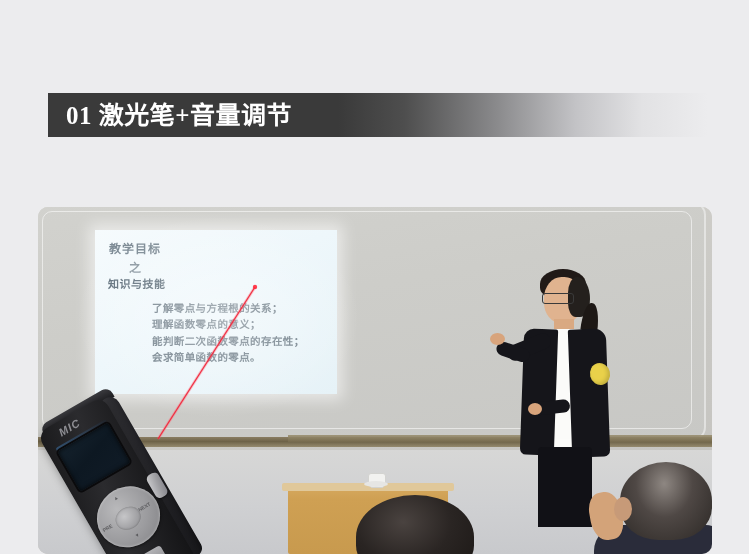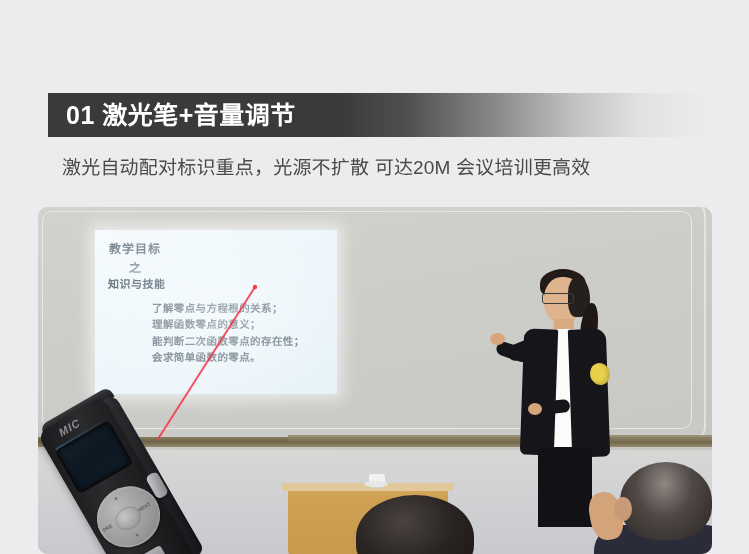--- a/index.html
+++ b/index.html
@@ -31,20 +31,21 @@
     background: linear-gradient(90deg,
         #3a3a3a 0%,
         #3a3a3a 44%,
         #4e4e4e 54%,
         #8a8a8c 68%,
         #c3c3c6 80%,
         #e2e2e4 90%,
         #ececee 100%);
     display: flex;
     align-items: center;
+    font-family: Liberation Serif, serif;
   }
   .title-text {
     color: #ffffff;
     font-size: 25px;
     font-weight: bold;
     letter-spacing: 0.5px;
     padding-left: 18px;
     white-space: nowrap;
     line-height: 1;
   }
@@ -391,21 +392,20 @@
 </style>
 </head>
 <body>
 
 <div class="page">
 
   <div class="title-band">
     <span class="title-text">01 激光笔+音量调节</span>
   </div>
 
-  <div class="subtitle">激光自动配对标识重点，光源不扩散 可达20M 会议培训更高效</div>
 
   <div class="photo">
 
     <div class="wall"></div>
     <div class="wall-lower"></div>
 
     <div class="whiteboard">
       <div class="whiteboard-inner"></div>
     </div>
     <div class="board-ledge"></div>

